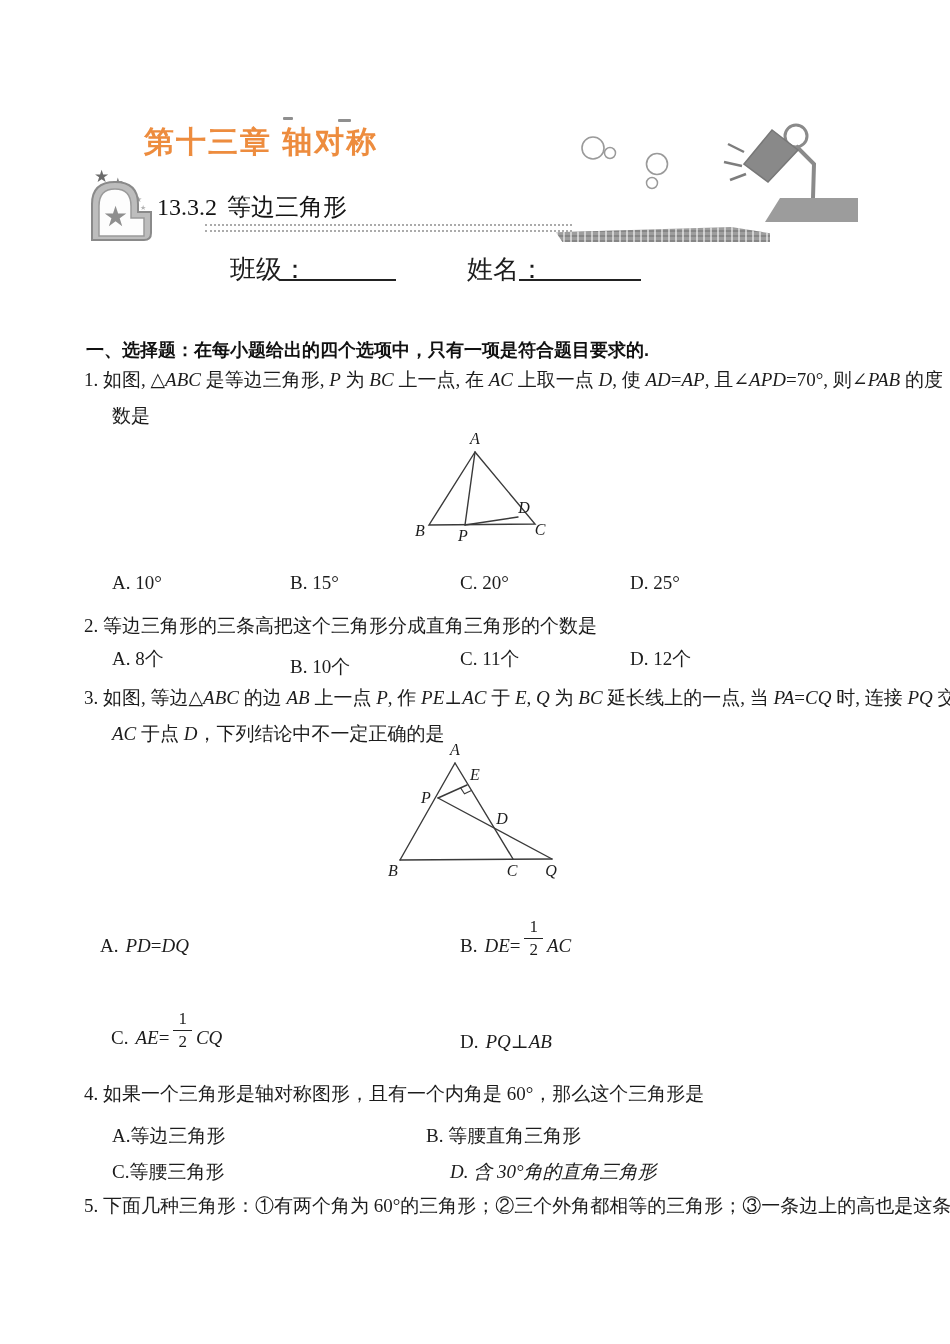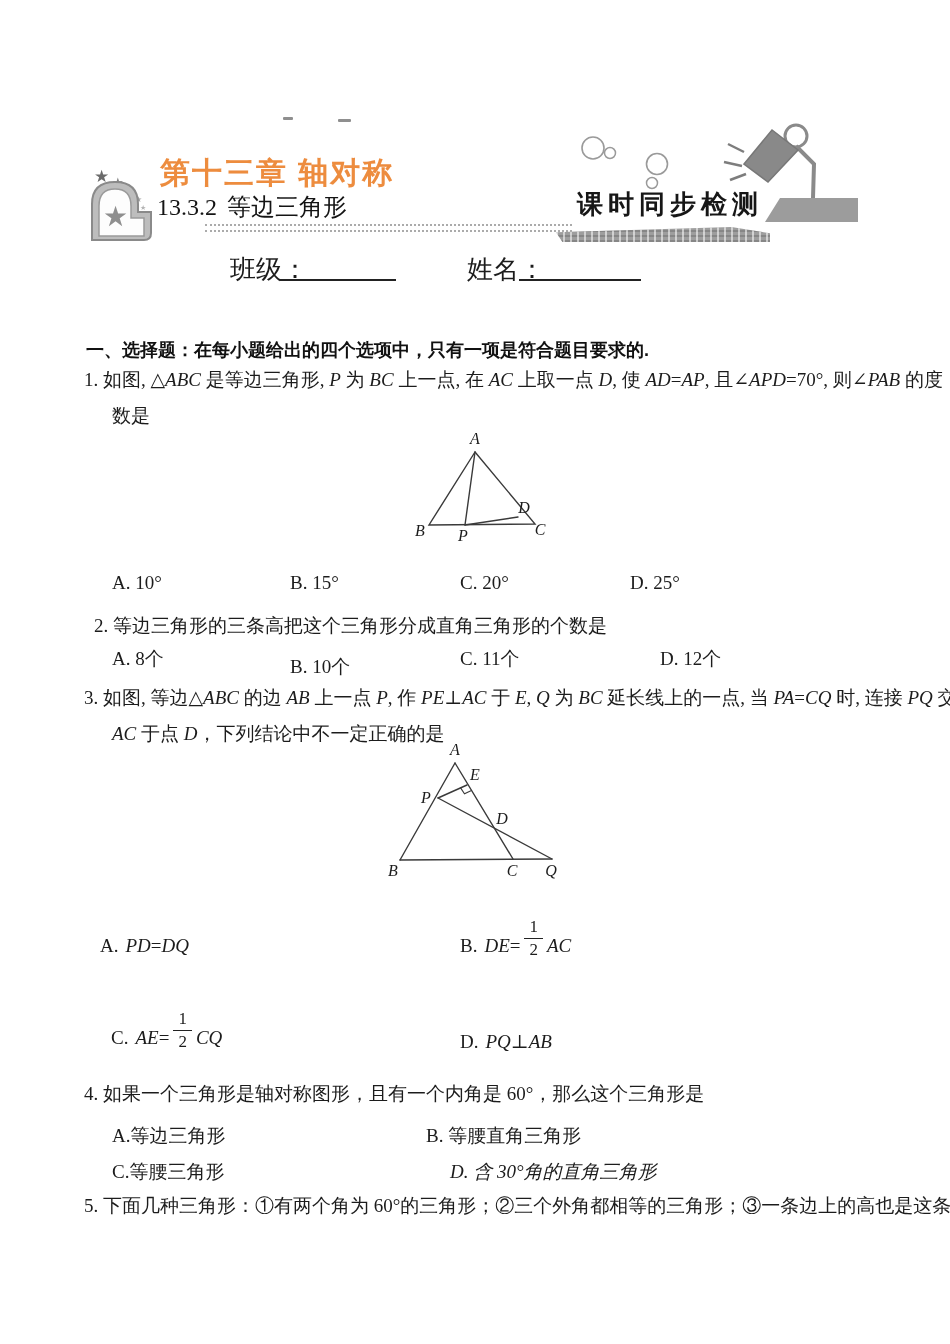--- a/index.html
+++ b/index.html
@@ -32,21 +32,21 @@
   svg .dlab{font:italic 16px "Liberation Serif","DejaVu Serif",serif;fill:#1c1c1c;}
 </style>
 </head>
 <body>
 
 <div class="page">
 
   <div class="abs stray" style="left:283px;top:117px;width:10px;height:3px;"></div>
   <div class="abs stray" style="left:338px;top:119px;width:13px;height:3px;"></div>
 
-  <div class="abs chapter" style="left:160px;top:122px;margin-top:31px;">第十三章 轴对称</div>
+  <div class="abs chapter" style="left:144px;top:122px;">第十三章 轴对称</div>
 
   <svg class="abs" style="left:88px;top:160px;" width="72" height="84" viewBox="0 0 72 84">
     <text x="6" y="22" font-size="17" fill="#6b6b6b">★</text>
     <text x="24" y="27" font-size="13" fill="#828282">★</text>
     <text x="38" y="34" font-size="10" fill="#959595">★</text>
     <text x="47" y="42" font-size="8" fill="#a6a6a6">★</text>
     <text x="52" y="50" font-size="7" fill="#b4b4b4">★</text>
     <path d="M4,80 L4,44 Q4,22 27,22 Q50,22 50,44 L50,52 L63,52 L63,73 Q63,80 56,80 Z" fill="#bdbdbd" stroke="#8a8a8a" stroke-width="2"></path>
     <path d="M11,76 L11,46 Q11,29 27,29 Q43,29 43,46 L43,58 L56,58 L56,76 Z" fill="#fdfdfd" stroke="#9a9a9a" stroke-width="1.5"></path>
     <text x="15" y="66" font-size="28" fill="#8f8f8f">★</text>
@@ -56,21 +56,20 @@
     <span class="num">13.3.2</span><span>等边三角形</span>
   </div>
 
   <svg class="abs" style="left:575px;top:130px;" width="100" height="65" viewBox="0 0 100 65">
     <circle cx="18" cy="18" r="11" fill="none" stroke="#9a9a9a" stroke-width="1.6"></circle>
     <circle cx="35" cy="23" r="5.5" fill="none" stroke="#9a9a9a" stroke-width="1.5"></circle>
     <circle cx="82" cy="34" r="10.5" fill="none" stroke="#9a9a9a" stroke-width="1.6"></circle>
     <circle cx="77" cy="53" r="5.5" fill="none" stroke="#9a9a9a" stroke-width="1.5"></circle>
   </svg>
 
-  <div class="abs banner" style="left:577px;top:187px;">课时同步检测</div>
 
   <div class="abs dotline" style="left:205px;top:224px;width:367px;"></div>
 
   <div class="abs speckle" style="left:556px;top:227px;width:214px;height:15px;"></div>
 
   <svg class="abs" style="left:720px;top:118px;" width="145" height="115" viewBox="0 0 145 115">
     <polygon points="45,104 60,80 138,80 138,104" fill="#9c9c9c"></polygon>
     <path d="M76,28 L94,46 L93,80" fill="none" stroke="#8a8a8a" stroke-width="4"></path>
     <circle cx="76" cy="18" r="11" fill="none" stroke="#8a8a8a" stroke-width="3"></circle>
     <polygon points="24,46 52,12 78,32 48,64" fill="#898989" stroke="#777777" stroke-width="1.5"></polygon>
@@ -98,25 +97,25 @@
     <text x="138" y="107" text-anchor="middle" class="dlab">C</text>
     <text x="61" y="113" text-anchor="middle" class="dlab">P</text>
     <text x="122" y="85" text-anchor="middle" class="dlab">D</text>
   </svg>
 
   <span class="abs qline" style="left:112px;top:571px;">A. 10°</span>
   <span class="abs qline" style="left:290px;top:571px;">B. 15°</span>
   <span class="abs qline" style="left:460px;top:571px;">C. 20°</span>
   <span class="abs qline" style="left:630px;top:571px;">D. 25°</span>
 
-  <div class="abs qline" style="left:84px;top:614px;margin-left:10px;">2. 等边三角形的三条高把这个三角形分成直角三角形的个数是</div>
+  <div class="abs qline" style="left:84px;top:614px;">2. 等边三角形的三条高把这个三角形分成直角三角形的个数是</div>
   <span class="abs qline" style="left:112px;top:647px;">A. 8个</span>
   <span class="abs qline" style="left:290px;top:655px;">B. 10个</span>
   <span class="abs qline" style="left:460px;top:647px;">C. 11个</span>
-  <span class="abs qline" style="left:660px;top:647px;text-align:center;">D. 12个</span>
+  <span class="abs qline" style="left:630px;top:647px;text-align:center;">D. 12个</span>
 
   <div class="abs qline" style="left:84px;top:686px;"><span class="seg-c">3. 如图, 等边</span><span class="seg-m">△ABC</span><span class="seg-c"> 的边 </span><span class="seg-m">AB</span><span class="seg-c"> 上一点 </span><span class="seg-m">P</span><span class="seg-c">, 作 </span><span class="seg-m">PE</span><span class="seg-c">⊥</span><span class="seg-m">AC</span><span class="seg-c"> 于 </span><span class="seg-m">E</span><span class="seg-c">, </span><span class="seg-m">Q</span><span class="seg-c"> 为 </span><span class="seg-m">BC</span><span class="seg-c"> 延长线上的一点, 当 </span><span class="seg-m">PA</span><span class="seg-c">=</span><span class="seg-m">CQ</span><span class="seg-c"> 时, 连接 </span><span class="seg-m">PQ</span><span class="seg-c"> 交</span></div>
   <div class="abs qline" style="left:112px;top:722px;"><span class="seg-m">AC</span><span class="seg-c"> 于点 </span><span class="seg-m">D</span><span class="seg-c">，下列结论中不一定正确的是</span></div>
 
   <svg class="abs" style="left:381px;top:741px;" width="195" height="142" viewBox="0 0 195 142">
     <line x1="74" y1="22" x2="19" y2="119" class="dline"></line>
     <line x1="74" y1="22" x2="132" y2="118" class="dline"></line>
     <line x1="19" y1="119" x2="171" y2="118" class="dline"></line>
     <line x1="57" y1="57" x2="86" y2="44" class="dline"></line>
     <line x1="57" y1="57" x2="171" y2="118" class="dline"></line>

